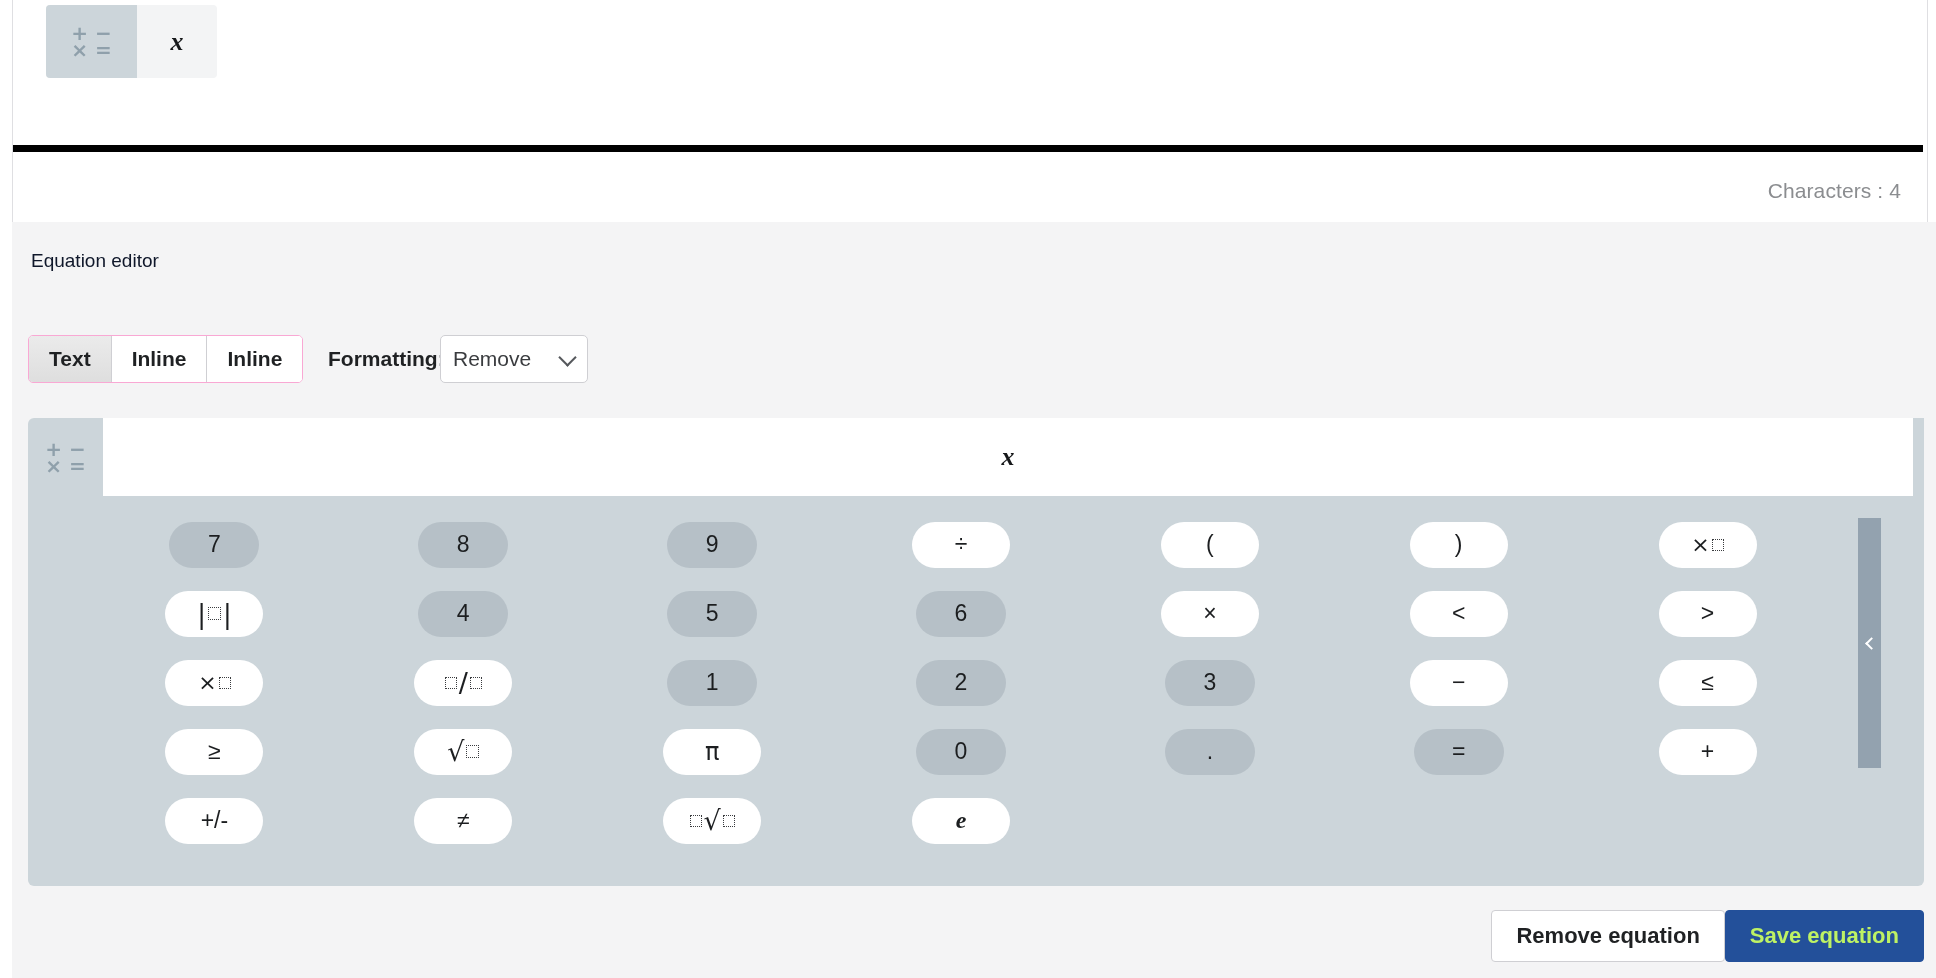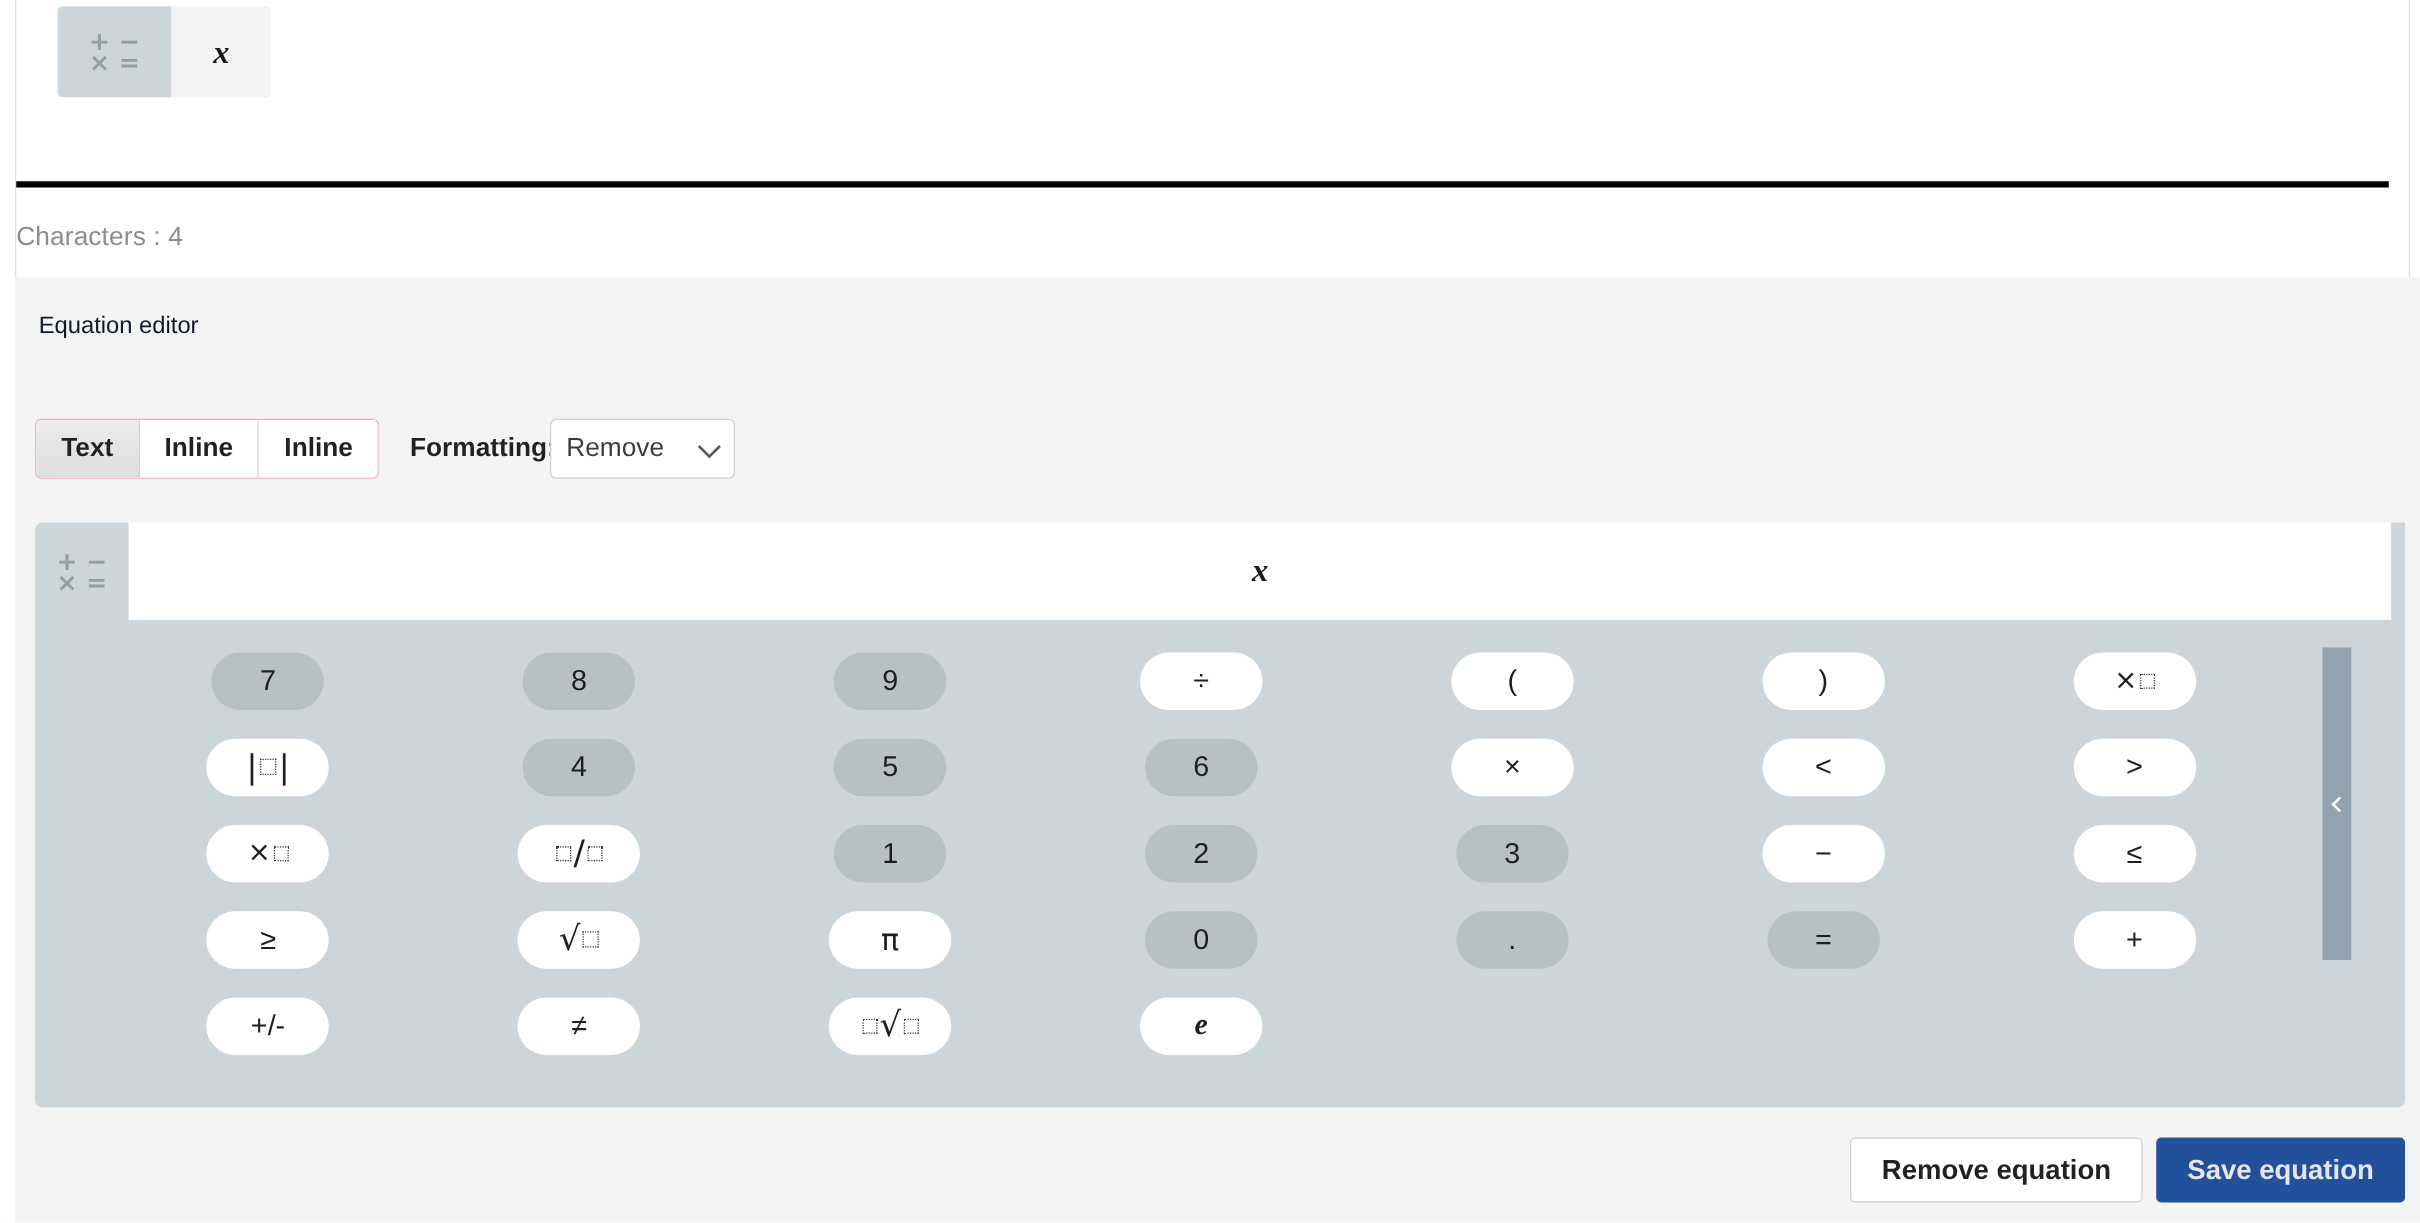--- a/index.html
+++ b/index.html
@@ -40,23 +40,23 @@
   }
   .eq-chip-val {
     width: 80px;
     display: flex; align-items: center; justify-content: center;
     font-family: "Liberation Serif", serif;
     font-style: italic; font-weight: bold;
     font-size: 26px; color: #16181a;
   }
   .ce-footer {
     position: absolute;
-    left: 0; right: 16px; bottom: 0; height: 84px;
-    border-top: 5px solid #000000;
-    display: flex; align-items: center; 
+    left: 0; right: 4px; bottom: 0; height: 84px;
+    border-top: 7px solid #000000;
+    display: flex; align-items: center; justify-content: flex-end;
     padding-right: 22px;
   }
   .ce-count {
     font-size: 21px; color: #8b8d90; letter-spacing: .1px;
   }
 
   
   .mathgrid {
     display: grid;
     grid-template-columns: auto auto;
@@ -216,36 +216,36 @@
     border-left: 2.5px solid #ffffff;
     border-bottom: 2.5px solid #ffffff;
     transform: rotate(45deg);
     margin-left: 3px;
   }
 
   
   .footer-btns {
     position: absolute;
     right: 12px; top: 910px;
-    display: flex; gap: 11px;
+    display: flex; 
   }
   .btn {
     height: 52px;
     display: flex; align-items: center; justify-content: center;
     padding: 0 24px;
     font-size: 22px; font-weight: bold;
     border-radius: 4px;
     cursor: pointer;
   }
   .btn-secondary {
     background: #ffffff; color: #1f2123;
     border: 1px solid #cfcfd3;
   }
   .btn-primary {
-    background: #23509a; color: #e5e5e5;
+    background: #23509a; color: #bef264;
     border: 1px solid #23509a;
   }
 </style>
 </head>
 <body>
 
 <div class="content-editor">
   <div class="ce-body">
     <div class="eq-chip">
       <div class="eq-chip-icon">

